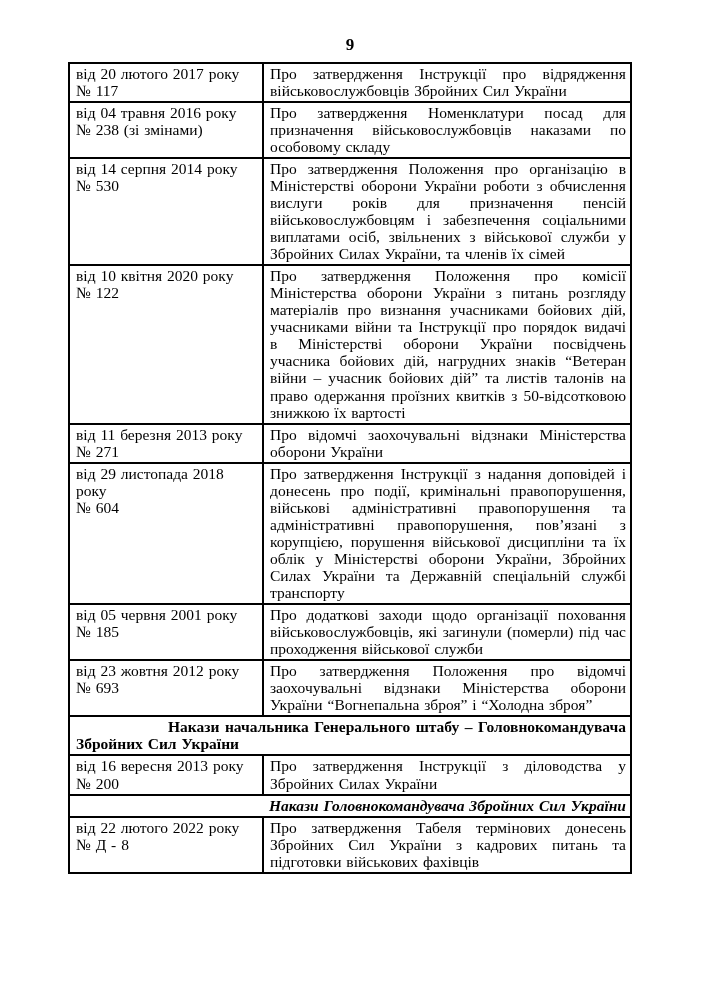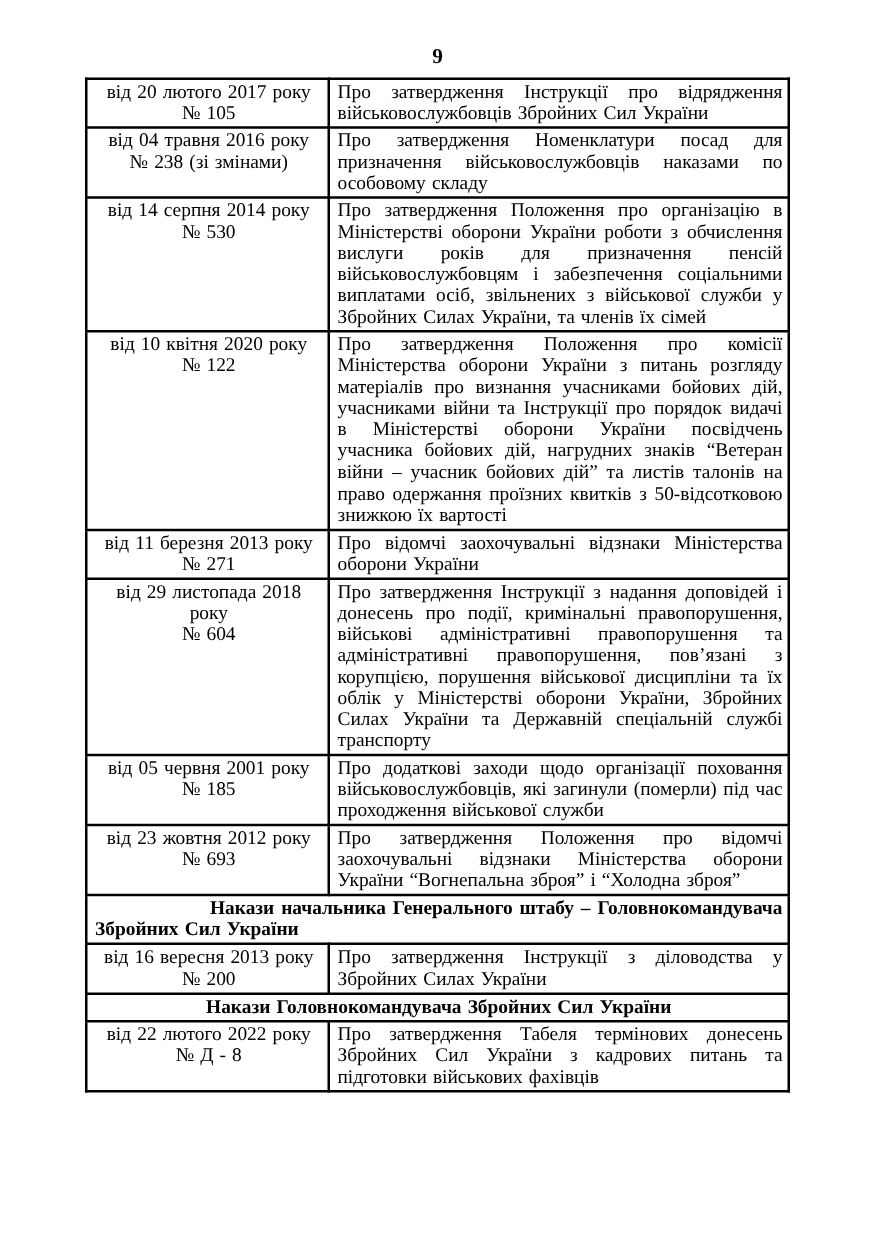--- a/index.html
+++ b/index.html
@@ -35,51 +35,52 @@
   table.orders td {
     border: 2px solid #000000;
     vertical-align: top;
     font-size: 15.5px;
     line-height: 1.1;
     padding: 1px 4px 2px 6px;
     word-spacing: 1px;
   }
   td.date-cell {
     width: 182px;
-    text-align: center;
+    text-align: left;
   }
   td.desc-cell {
     text-align: justify;
     font-family: Liberation Serif, serif;
   }
   td.section {
     font-weight: bold;
     font-size: 16px;
   }
   td.section.center {
-    text-align: center;
+    text-align: right;
+    font-style: italic;
   }
   td.section.justify-indent {
     text-align: justify;
     text-indent: 92px;
     border-radius: 10px;
   }
 </style>
 </head>
 <body>
 
 <div class="page">
   <div class="page-number">9</div>
 
   <table class="orders">
     <tbody>
         <tr>
           <td class="date-cell">
             <div>від 20 лютого 2017 року</div>
-            <div>№ 105</div>
+            <div>№ 117</div>
           </td>
           <td class="desc-cell">Про затвердження Інструкції про відрядження військовослужбовців Збройних Сил України</td>
         </tr>
         <tr>
           <td class="date-cell">
             <div>від 04 травня 2016 року</div>
             <div>№ 238 (зі змінами)</div>
           </td>
           <td class="desc-cell">Про затвердження Номенклатури посад для призначення військовослужбовців наказами по особовому складу</td>
         </tr>

